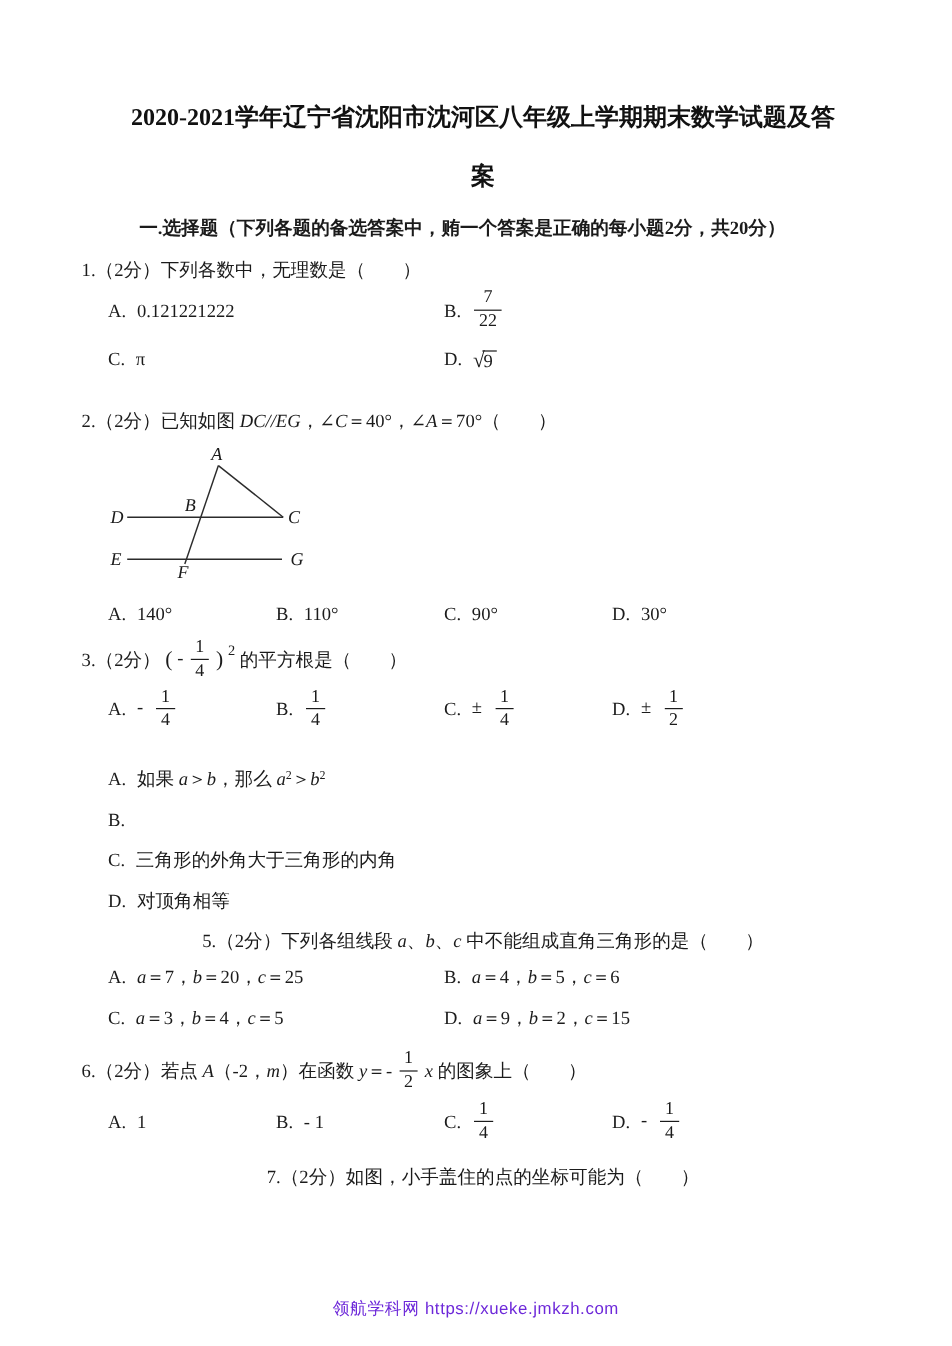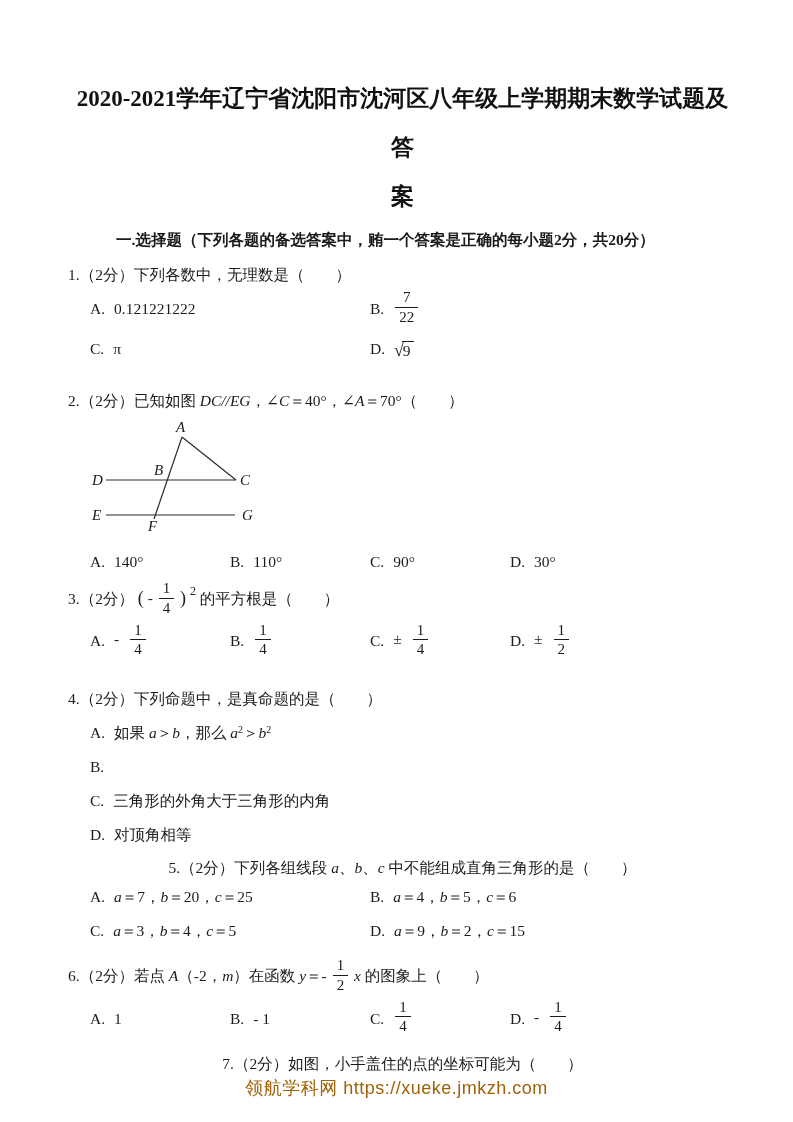--- a/index.html
+++ b/index.html
@@ -6,21 +6,21 @@
   html, body { margin: 0; padding: 0; background: #ffffff; }
   .page {
     width: 793px; height: 1122px; margin: 0 auto; position: relative; overflow: hidden;
     background: #ffffff; color: #1b1b1b;
     font-family: "Liberation Serif", "DejaVu Serif", serif;
     font-size: 15.5px; line-height: 1.35;
   }
   .content { padding: 0 56px 0 68px; }
   .title {
     padding-top: 74px; text-align: center; font-weight: bold;
-    font-size: 23px; line-height: 49px; color: #111;
+    font-size: 20px; line-height: 49px; color: #111;
   }
   .section-head { margin-top: 9px; font-weight: bold; margin-left: 48px; }
   p.stem { margin: 0; }
   .sp2  { margin-top: 2px; }
   .sp8  { margin-top: 24px; }
   .sp10 { margin-top: 10px; }
   .sp12 { margin-top: 12px; text-align: center; }
   .sp14 { margin-top: 14px; }
   .row { display: grid; margin-left: 22px; align-items: center; }
   .row.four { grid-template-columns: 140px 140px 140px auto; }
@@ -41,21 +41,21 @@
   .sqrt .rval  { border-top: 1.3px solid #1b1b1b; padding: 0 3px 0 1px; margin-left: -2px; }
   .seg-i   { font-style: italic; }
   .seg-sup { font-size: 10px; vertical-align: 5px; }
   .fig { display: block; margin: 4px 0 2px 12px; }
   .fig line { stroke: #2b2b2b; stroke-width: 1.2; }
   .fig text { font-family: "Liberation Serif", "DejaVu Serif", serif; font-style: italic;
               font-size: 15px; fill: #1b1b1b; }
   .footer {
     position: absolute; left: 0; right: 0; bottom: 22px; text-align: center;
     font-family: "Liberation Sans", "DejaVu Sans", sans-serif;
-    font-size: 18px; color: #a16207; letter-spacing: 0.5px;
+    font-size: 14px; color: #6d28d9; letter-spacing: 0.5px;
   }
 </style>
 </head>
 <body>
 
 <div class="page">
   <div class="content">
 
     <div class="title">
       <div>2020-2021学年辽宁省沈阳市沈河区八年级上学期期末数学试题及答</div>
@@ -167,21 +167,20 @@
           <span class="mid">±</span>
           <span class="frac">
               <span class="fnum">1</span>
               <span class="fden">2</span>
             </span>
         </div>
       </div>
     </section>
 
     <section class="sp8">
-      <p class="stem"><span>4.（2分）下列命题中，是真命题的是（　　）</span></p>
       <div class="optline">
         <span class="olabel">A.</span>
         <span><span>如果 </span><span class="seg-i">a</span><span>＞</span><span class="seg-i">b</span><span>，那么 </span><span class="seg-i">a</span><span class="seg-sup">2</span><span>＞</span><span class="seg-i">b</span><span class="seg-sup">2</span></span>
       </div>
       <div class="optline">
         <span class="olabel">B.</span>
       </div>
       <div class="optline">
         <span class="olabel">C.</span>
         <span><span>三角形的外角大于三角形的内角</span></span>

